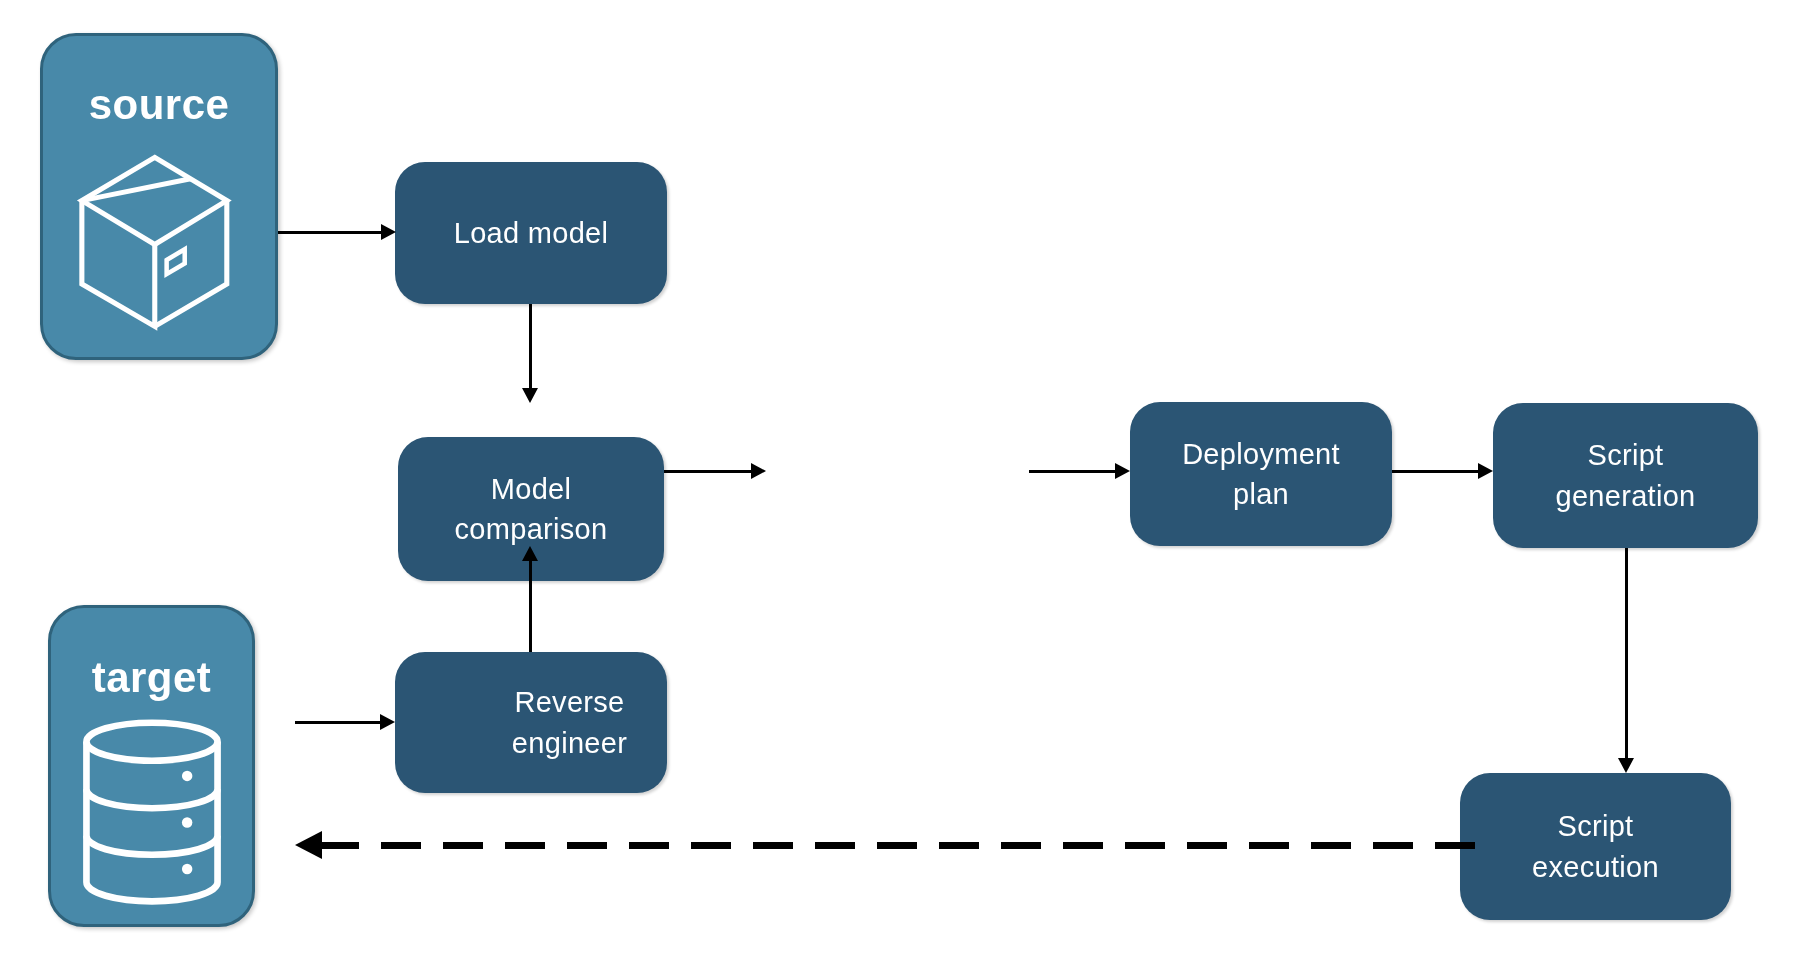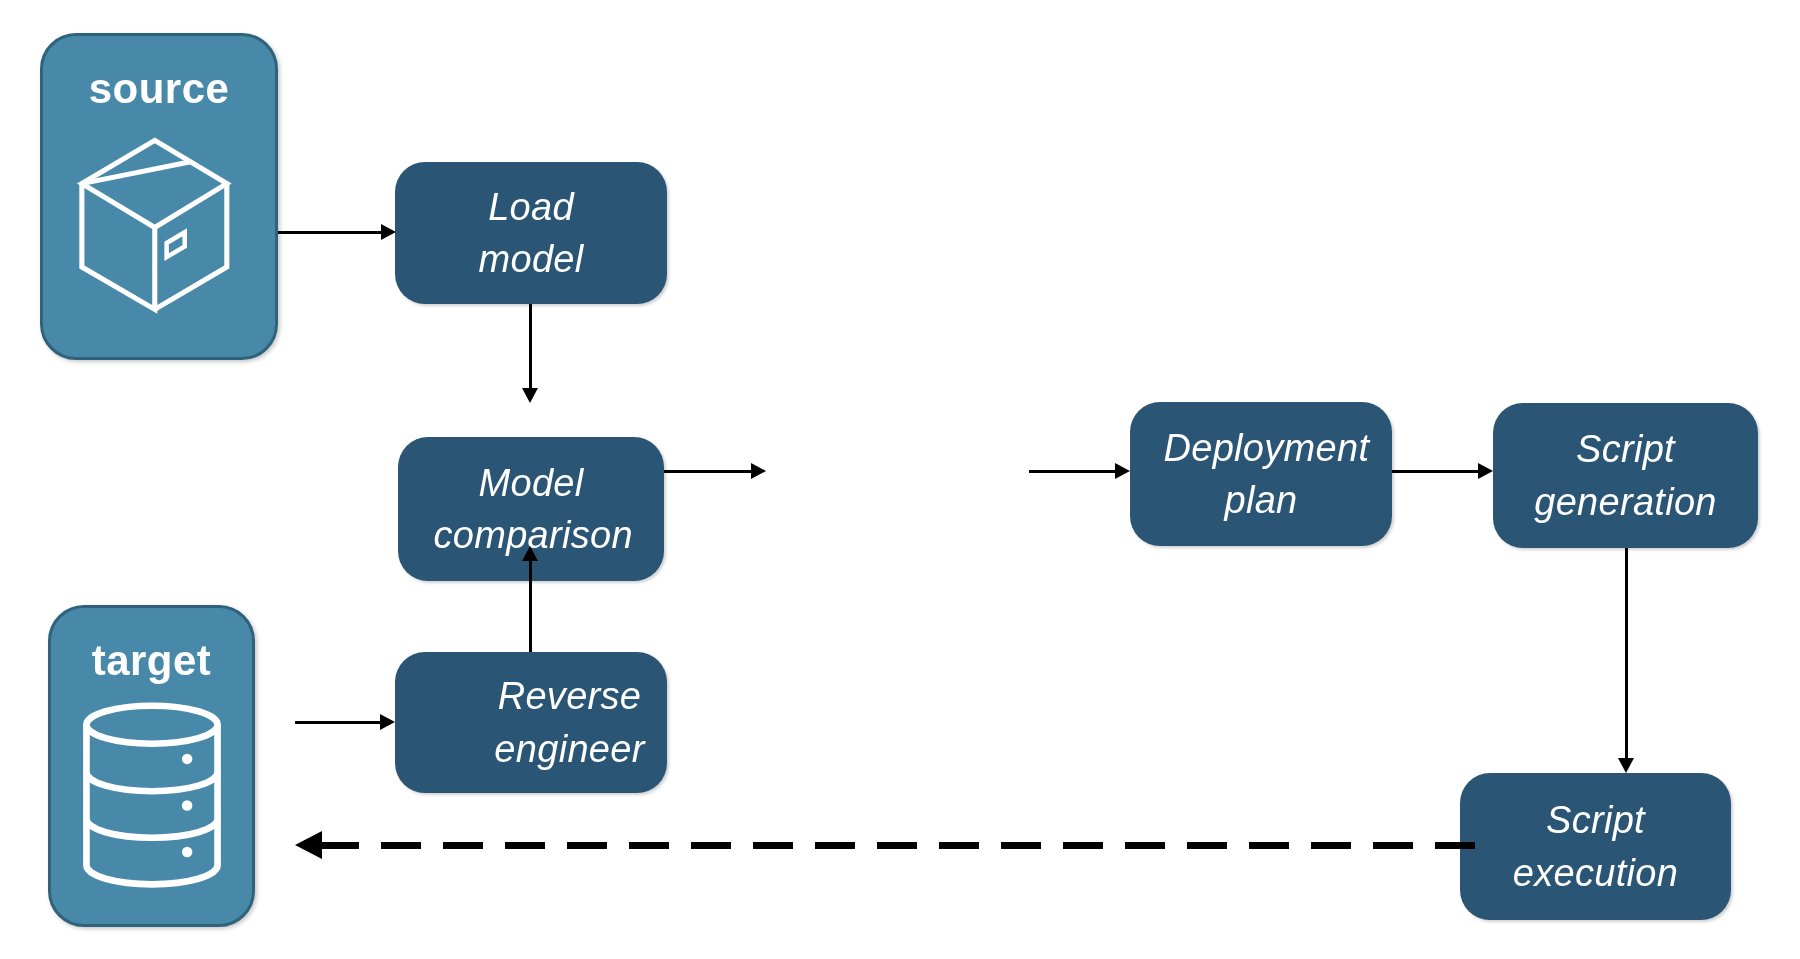--- a/index.html
+++ b/index.html
@@ -20,20 +20,21 @@
   }
   
   .endpoint{
     position:absolute;
     background:var(--endpoint-fill);
     border:3.5px solid var(--endpoint-border);
     border-radius:36px;
     display:flex;flex-direction:column;align-items:center;
     padding-top:30px;
     box-shadow:2px 2px 4px rgba(0,0,0,0.22);
+    justify-content:center;
   }
   .endpoint-label{
     color:var(--text);
     font-size:42px;font-weight:700;
     letter-spacing:0.5px;
     line-height:1.1;
   }
   .endpoint .icon{margin-top:16px;color:var(--text);}
   .ep-source{left:40px;top:33px;width:238px;height:327px;}
   .ep-target{left:48px;top:605px;width:207px;height:322px;}
@@ -41,25 +42,24 @@
   .node{
     position:absolute;
     background:var(--node-fill);
     border-radius:30px;
     display:flex;align-items:center;justify-content:center;
     text-align:center;
     box-shadow:2px 2px 3px rgba(0,0,0,0.18);
   }
   .node-label{
     color:var(--text);
-    font-size:38px;font-weight:400;
+    font-size:29px;font-weight:400;
     letter-spacing:0.3px;
     line-height:1.38;
     max-width:195px;
-    font-style:italic;
   }
   .n-load{left:395px;top:162px;width:272px;height:142px;}
   .n-comparison{left:398px;top:402px;width:266px;height:144px;margin-top:35px;}
   .n-differences{left:766px;top:402px;width:263px;height:144px;}
   .n-deployment{left:1130px;top:402px;width:262px;height:144px;}
   .n-generation{left:1493px;top:403px;width:265px;height:145px;}
   .n-reverse{left:395px;top:652px;width:272px;height:141px;justify-content:flex-end;}
   .n-execution{left:1460px;top:773px;width:271px;height:147px;}
   
   .shaft-h{position:absolute;height:3px;background:var(--arrow);}

